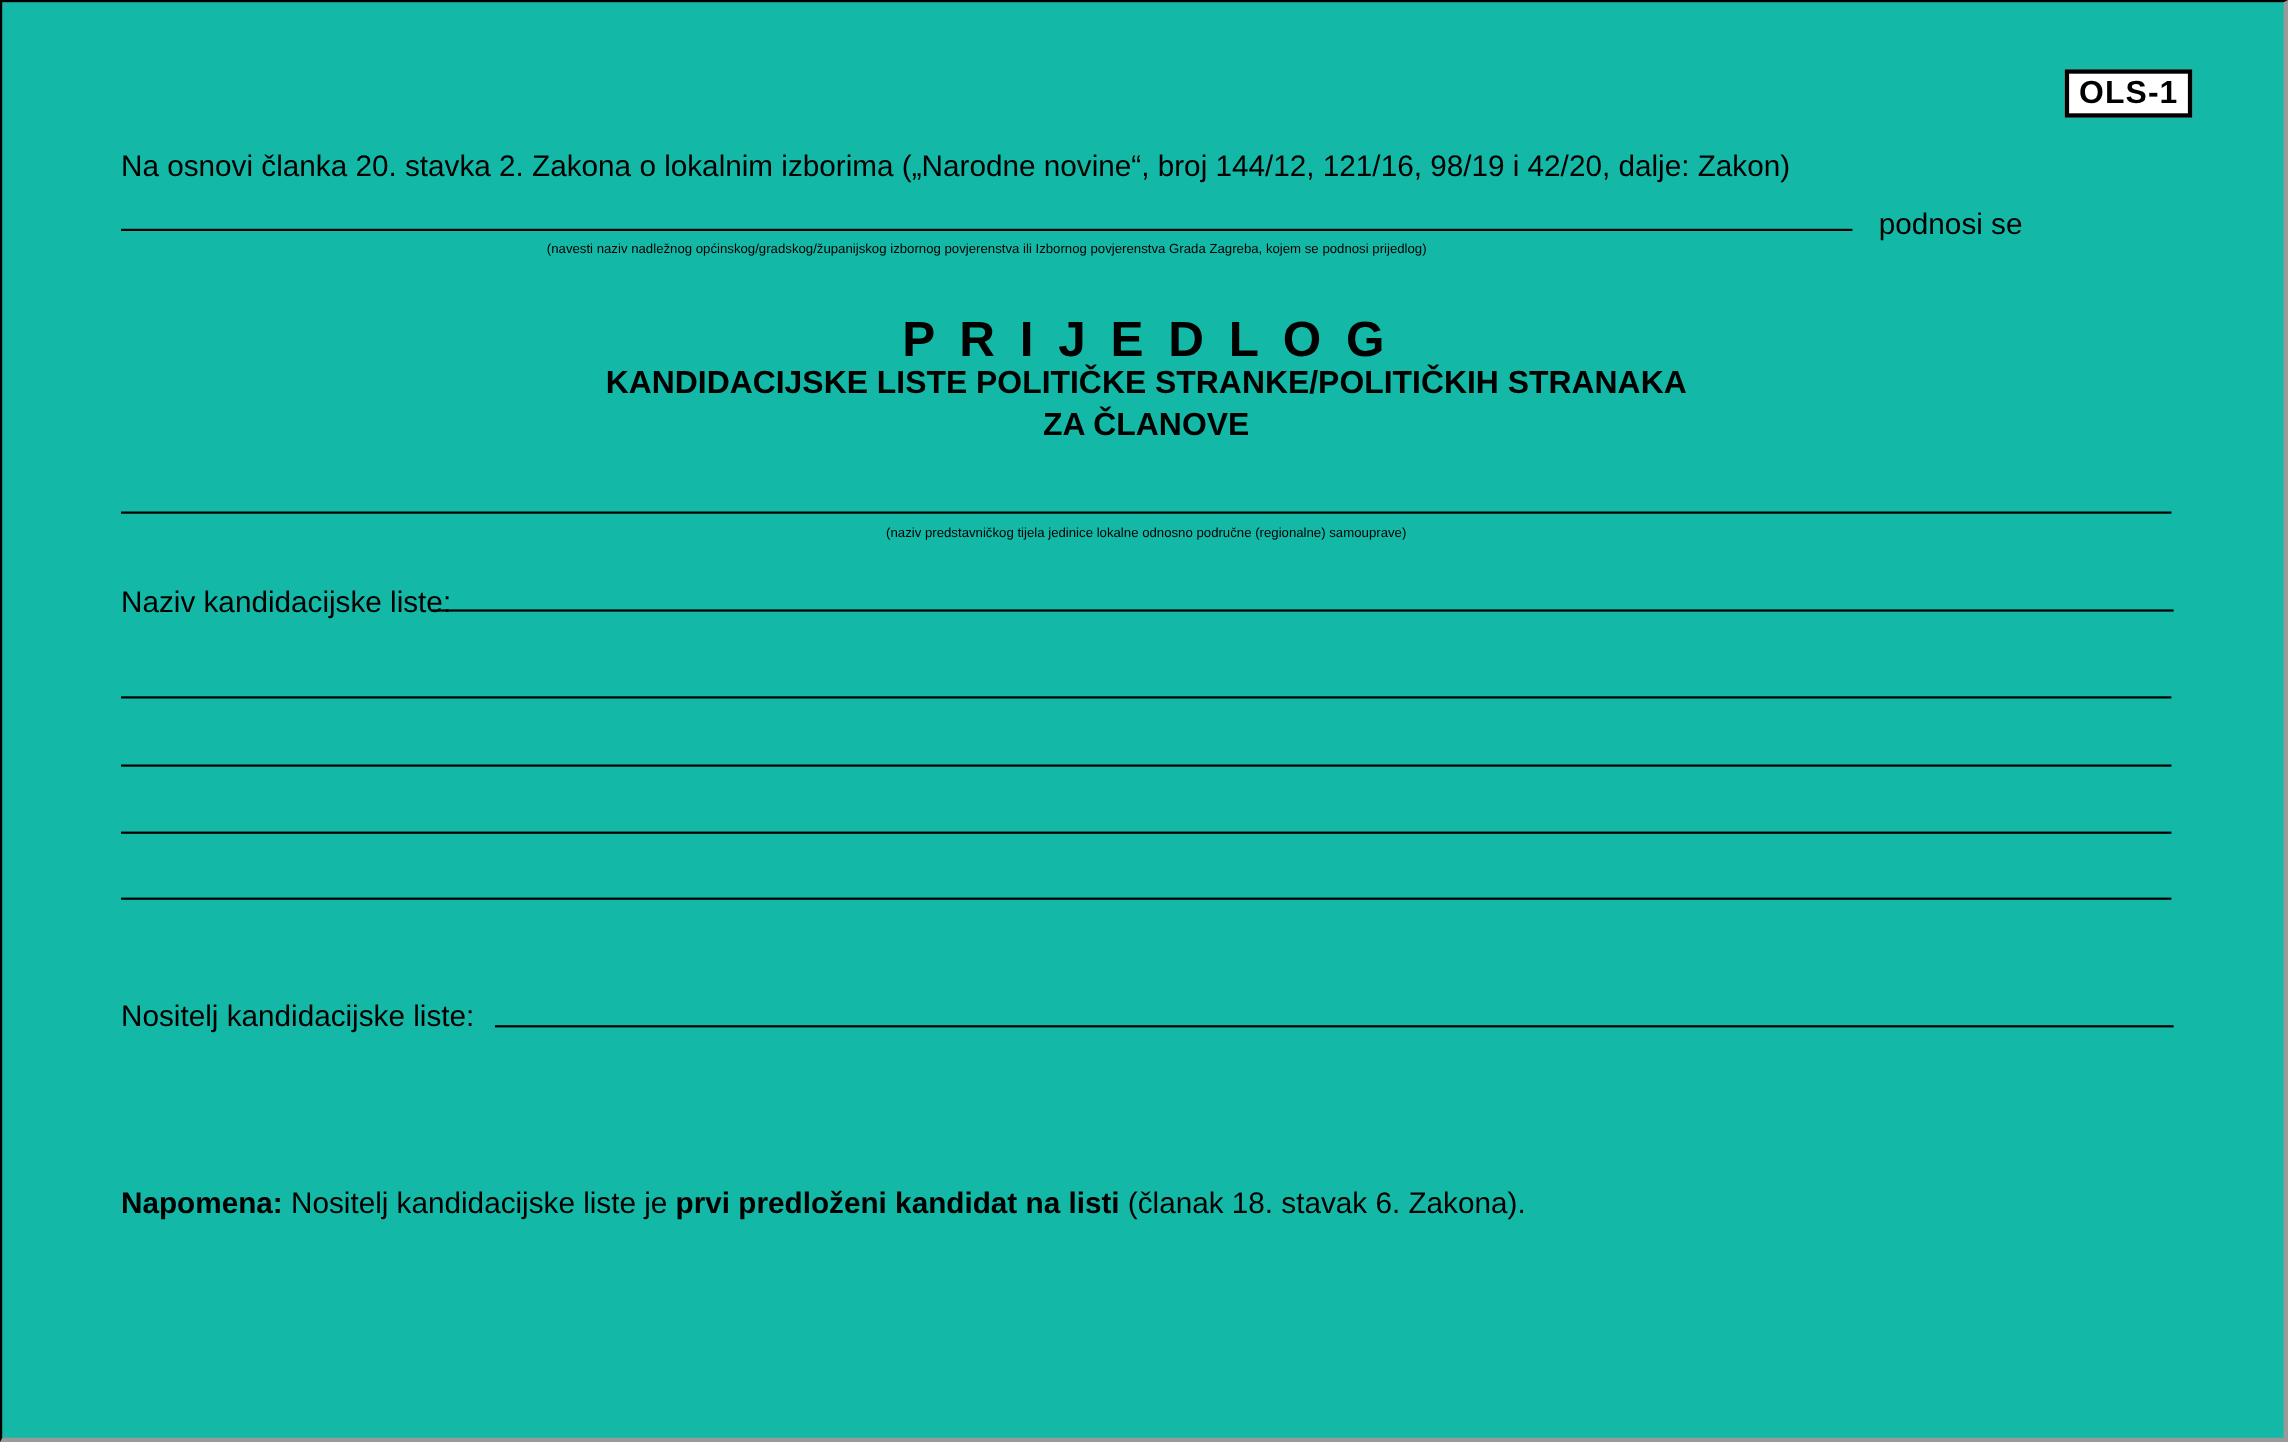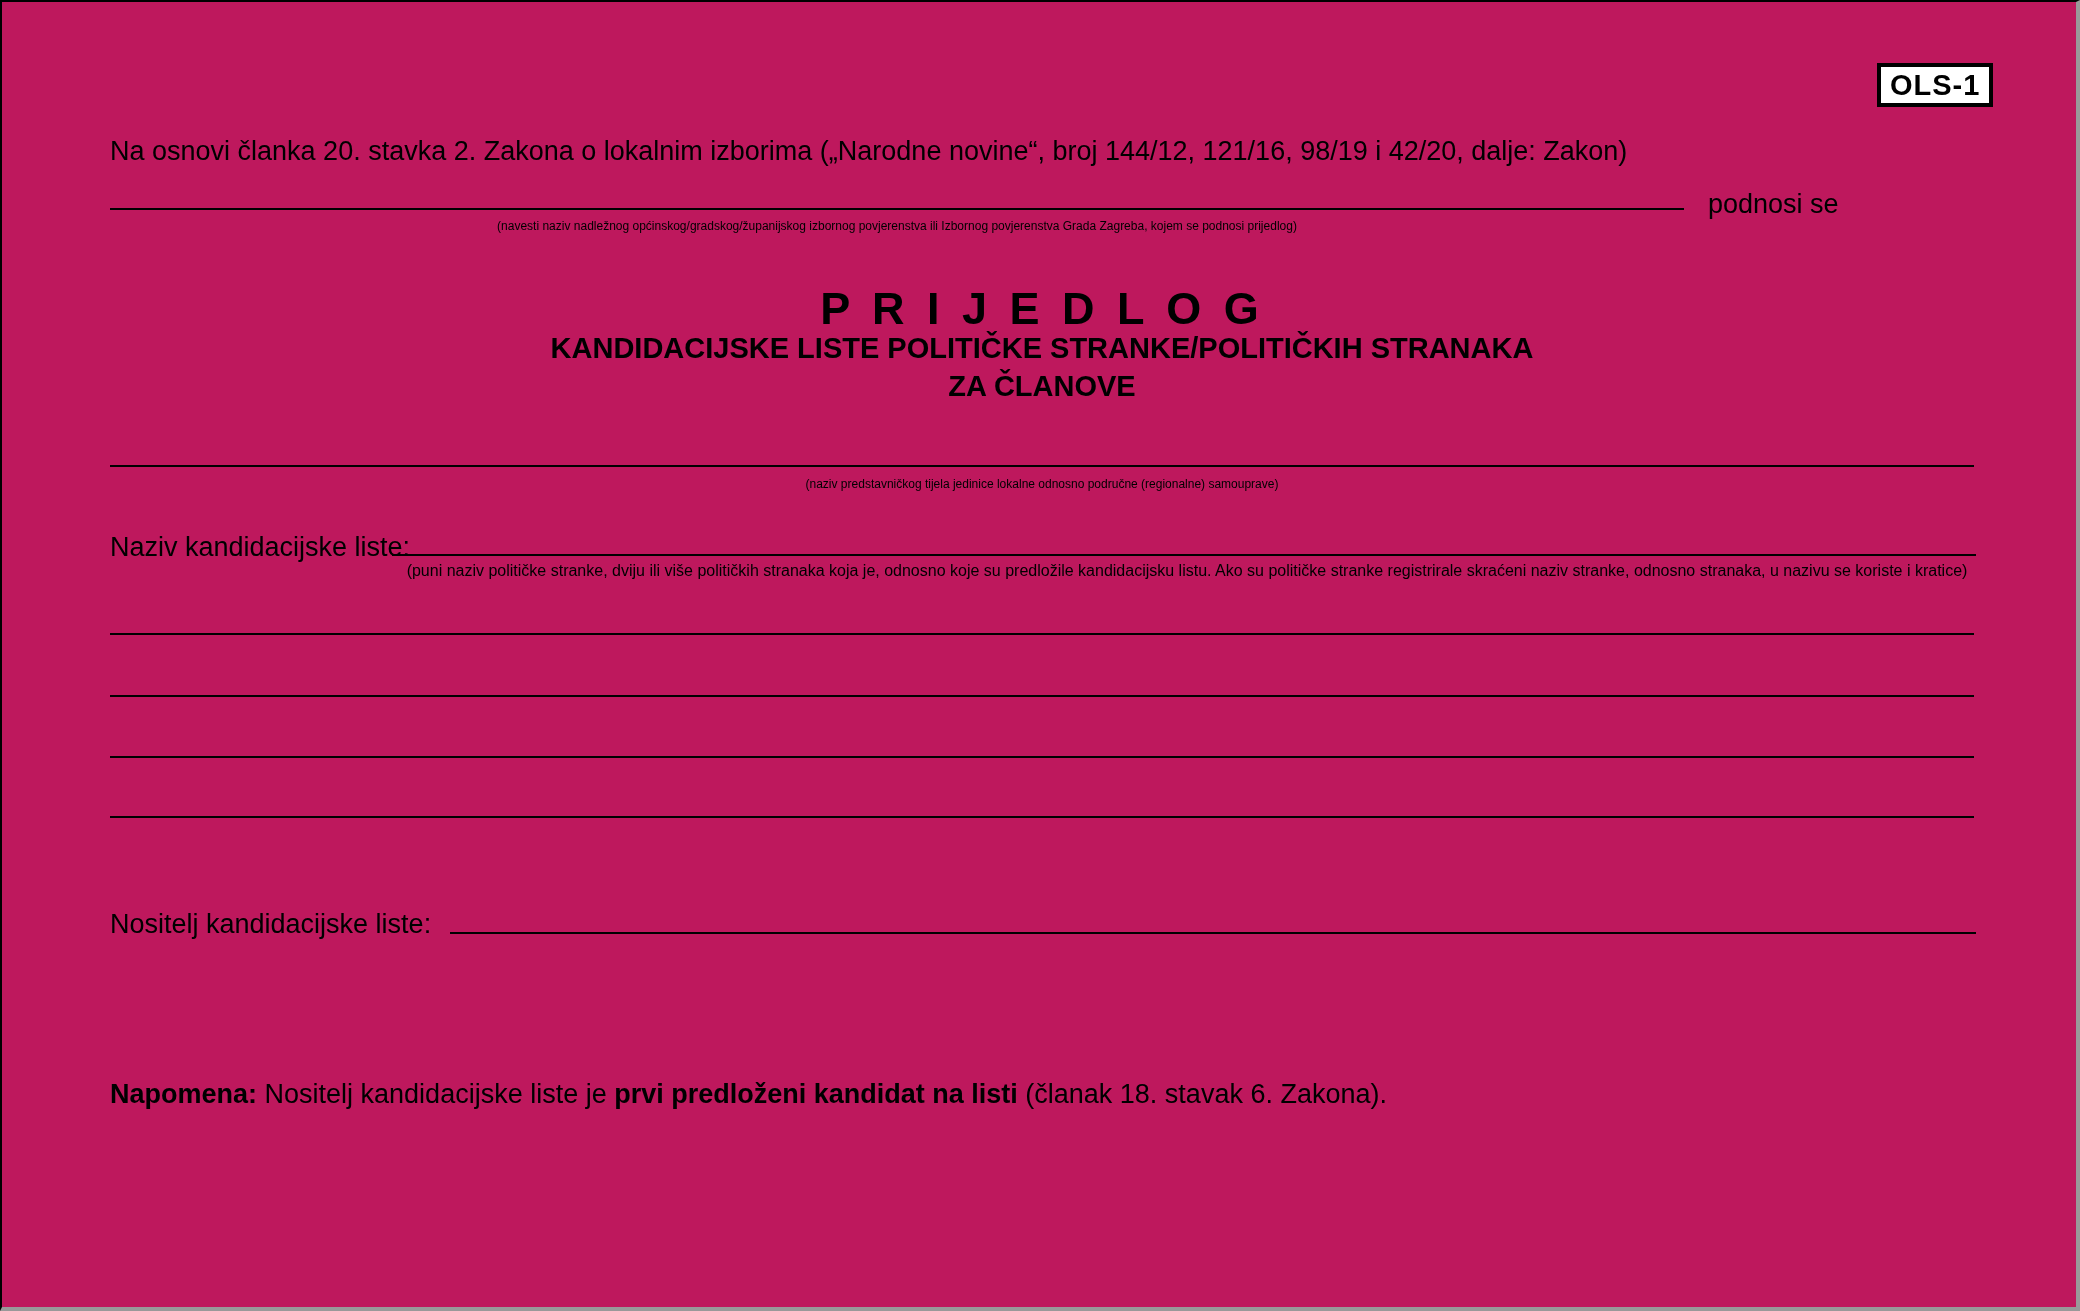--- a/index.html
+++ b/index.html
@@ -3,21 +3,21 @@
 <meta charset="utf-8">
 <style>
   * { margin: 0; padding: 0; box-sizing: border-box; }
   html, body { background: #ffffff; }
   body { font-family: "Liberation Sans", sans-serif; color: #000000; }
 
   .page {
     position: relative;
     width: 2080px;
     height: 1311px;
-    background: #be185d;
+    background: #14b8a6;
     border-top: 2px solid #000000;
     border-left: 2px solid #000000;
     border-right: 4px solid #999999;
     border-bottom: 4px solid #999999;
     overflow: hidden;
     padding-left: 24px;
   }
 
   .abs { position: absolute; }
 
@@ -67,21 +67,20 @@
 
   <div class="abs title-block doc-title" style="top:281px;">P R I J E D L O G</div>
   <div class="abs title-block doc-subtitle" style="top:368px;">ZA ČLANOVE</div>
   <div class="abs title-block doc-subtitle" style="top:330px;">KANDIDACIJSKE LISTE POLITIČKE STRANKE/POLITIČKIH STRANAKA</div>
 
   <div class="abs fill-line" style="left:108px; top:435px; width:1864px;"></div>
   <div class="abs caption" style="left:108px; top:472px; width:1864px;">(naziv predstavničkog tijela jedinice lokalne odnosno područne (regionalne) samouprave)</div>
 
   <div class="abs maintext" style="left:108px; top:529px;">Naziv kandidacijske liste:</div>
   <div class="abs fill-line" style="left:390px; top:524px; width:1584px;"></div>
-  <div class="abs caption small" style="left:385px; top:558px; width:1600px;">(puni naziv političke stranke, dviju ili više političkih stranaka koja je, odnosno koje su predložile kandidacijsku listu. Ako su političke stranke registrirale skraćeni naziv stranke, odnosno stranaka, u nazivu se koriste i kratice)</div>
 
   <div id="extra-lines">
       <div class="abs fill-line" style="left: 108px; width: 1864px; top: 603px;"></div>
       <div class="abs fill-line" style="left: 108px; width: 1864px; top: 665px;"></div>
       <div class="abs fill-line" style="left: 108px; width: 1864px; top: 726px;"></div>
       <div class="abs fill-line" style="left: 108px; width: 1864px; top: 786px;"></div>
     </div>
 
   <div class="abs maintext" style="left:108px; top:906px;">Nositelj kandidacijske liste:</div>
   <div class="abs fill-line" style="left:448px; top:902px; width:1526px;"></div>

